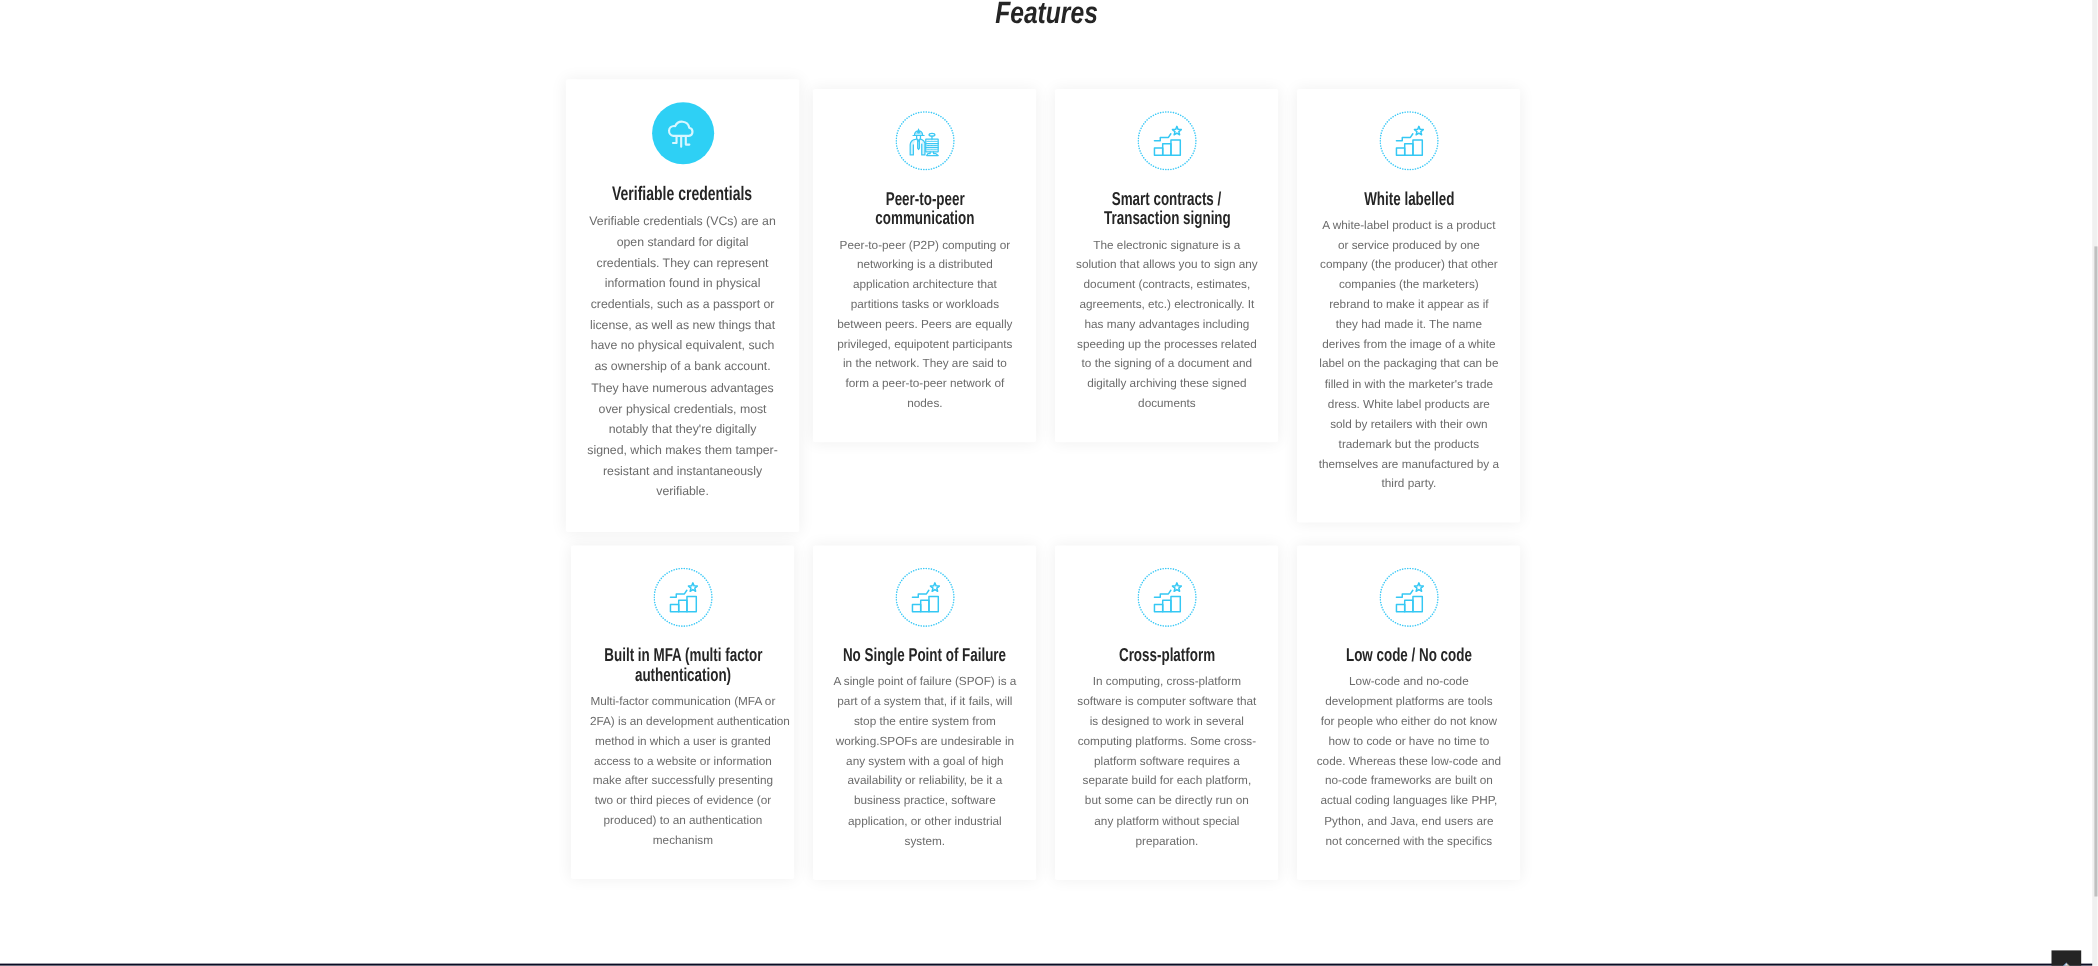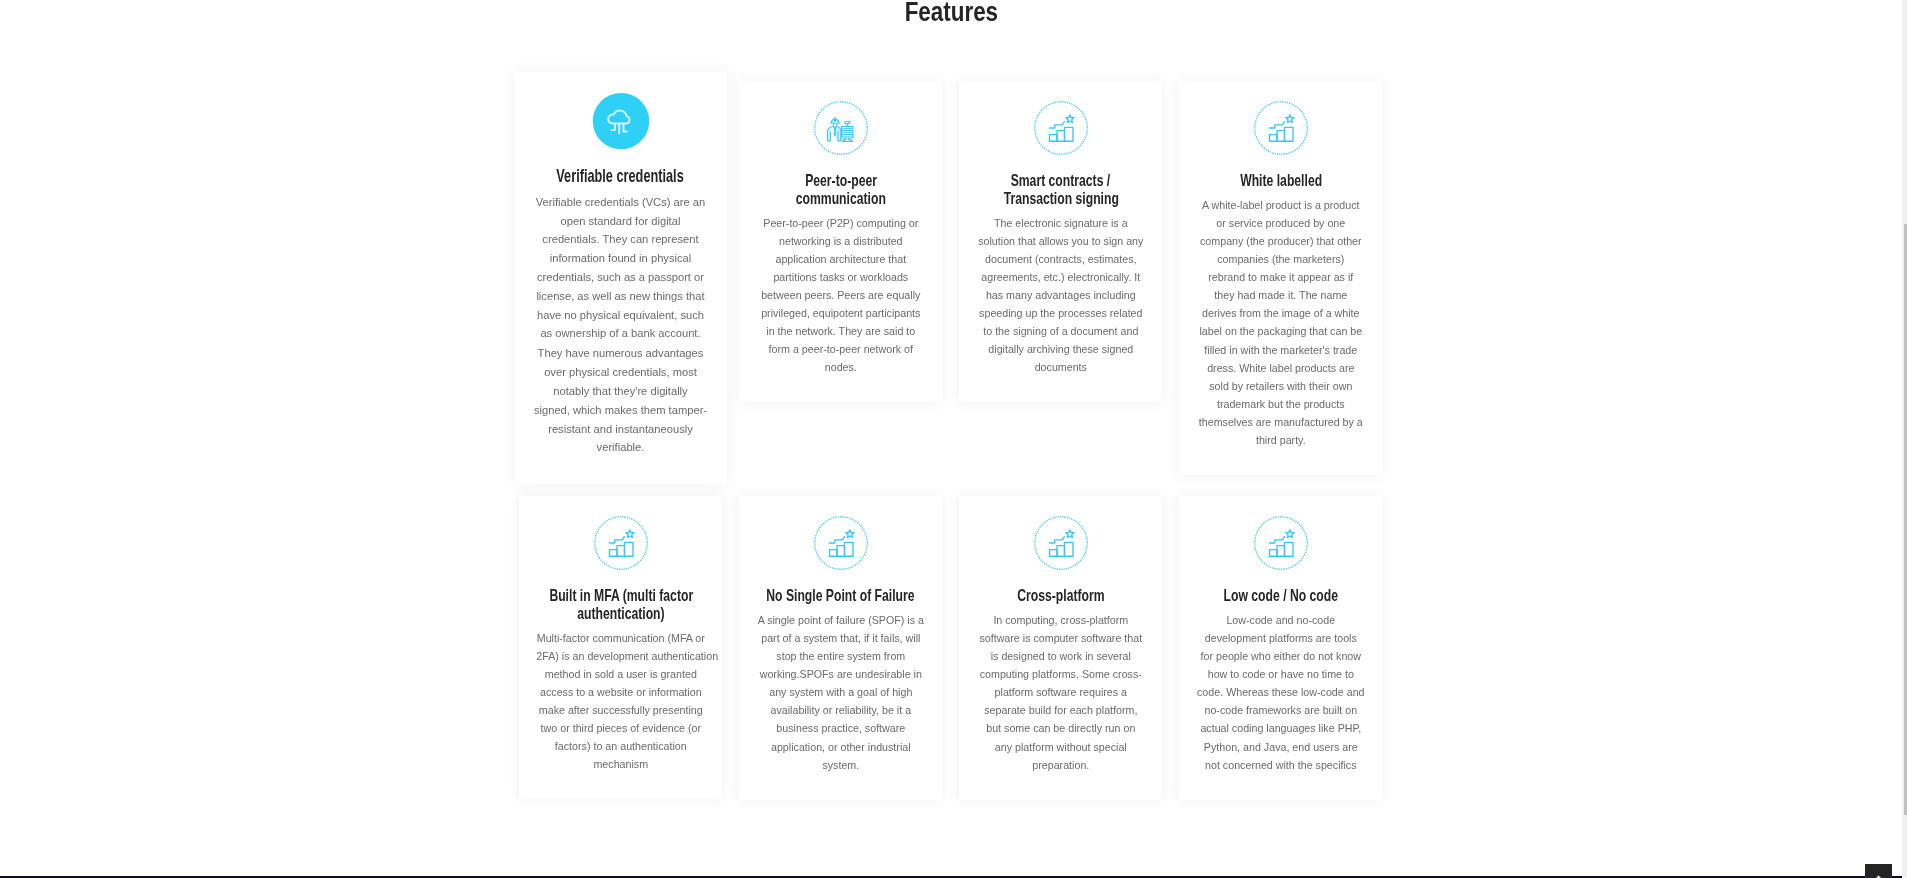--- a/index.html
+++ b/index.html
@@ -20,20 +20,21 @@
     background:#242424; z-index:61;
     display:flex; align-items:flex-end; justify-content:center;
   }
   .floating-widget .wicon { margin-bottom:-7px; }
 
   .sec-head { position:absolute; left:0; top:0px; width:1902px; text-align:center; }
   .sec-title {
     font-family:"Liberation Sans",sans-serif;
     font-size:28px; font-weight:700; color:#252525; line-height:24px;
     display:block;
+    font-style:italic;
   }
   .sec-title > span { display:inline-block; transform:scaleX(0.80); transform-origin:center; }
   .sec-sub {
     font-size:11px; color:#6b6b6b; line-height:13px; margin-top:12px;
   }
   .sec-sub > span { display:inline-block; transform:scaleX(0.952); transform-origin:center; }
 
   .grid {
     position:absolute; left:510.8px; top:81px; width:880px;
     display:flex; flex-wrap:wrap; align-items:flex-start;
@@ -206,21 +207,21 @@
     <path d="M19.5 15.3h8.5v13.9h-8.5z"></path>
     <path d="M4.5 16h5.3v-3.1h7.4l2.2-3.3"></path>
     <path d="M24.90 2.85 25.99 5.60 28.94 5.79 26.66 7.67 27.40 10.54 24.90 8.95 22.40 10.54 23.14 7.67 20.86 5.79 23.81 5.60Z"></path>
   </svg>
             </div>
       </div>
       <h3>
             <span>Built in MFA (multi factor</span>
             <span>authentication)</span>
           </h3>
-      <p><span>Multi-factor communication (MFA or</span><br><span>2FA) is an development authentication</span><br><span>method in sold a user is granted</span><br><span>access to a website or information</span><br><span>make after successfully presenting</span><br><span>two or third pieces of evidence (or</span><br><span>factors) to an authentication</span><br><span>mechanism</span></p>
+      <p><span>Multi-factor communication (MFA or</span><br><span>2FA) is an development authentication</span><br><span>method in which a user is granted</span><br><span>access to a website or information</span><br><span>make after successfully presenting</span><br><span>two or third pieces of evidence (or</span><br><span>produced) to an authentication</span><br><span>mechanism</span></p>
     </div>
       </div>
       <div class="col row2">
     <div class="card">
       <div class="icon-wrap">
         <div class="icon-circle">
               <svg class="ring" viewBox="0 0 54 54">
                 <circle cx="27" cy="27" r="26.25" fill="none" stroke="#3dc9f6" stroke-width="1.42" stroke-linecap="round" stroke-dasharray="0.1 2.25"></circle>
               </svg>
               <svg class="svgicon" width="32" height="32" viewBox="0 0 32 32" fill="none" stroke="#35c8f4" stroke-width="1.35" stroke-linecap="round" stroke-linejoin="round">

